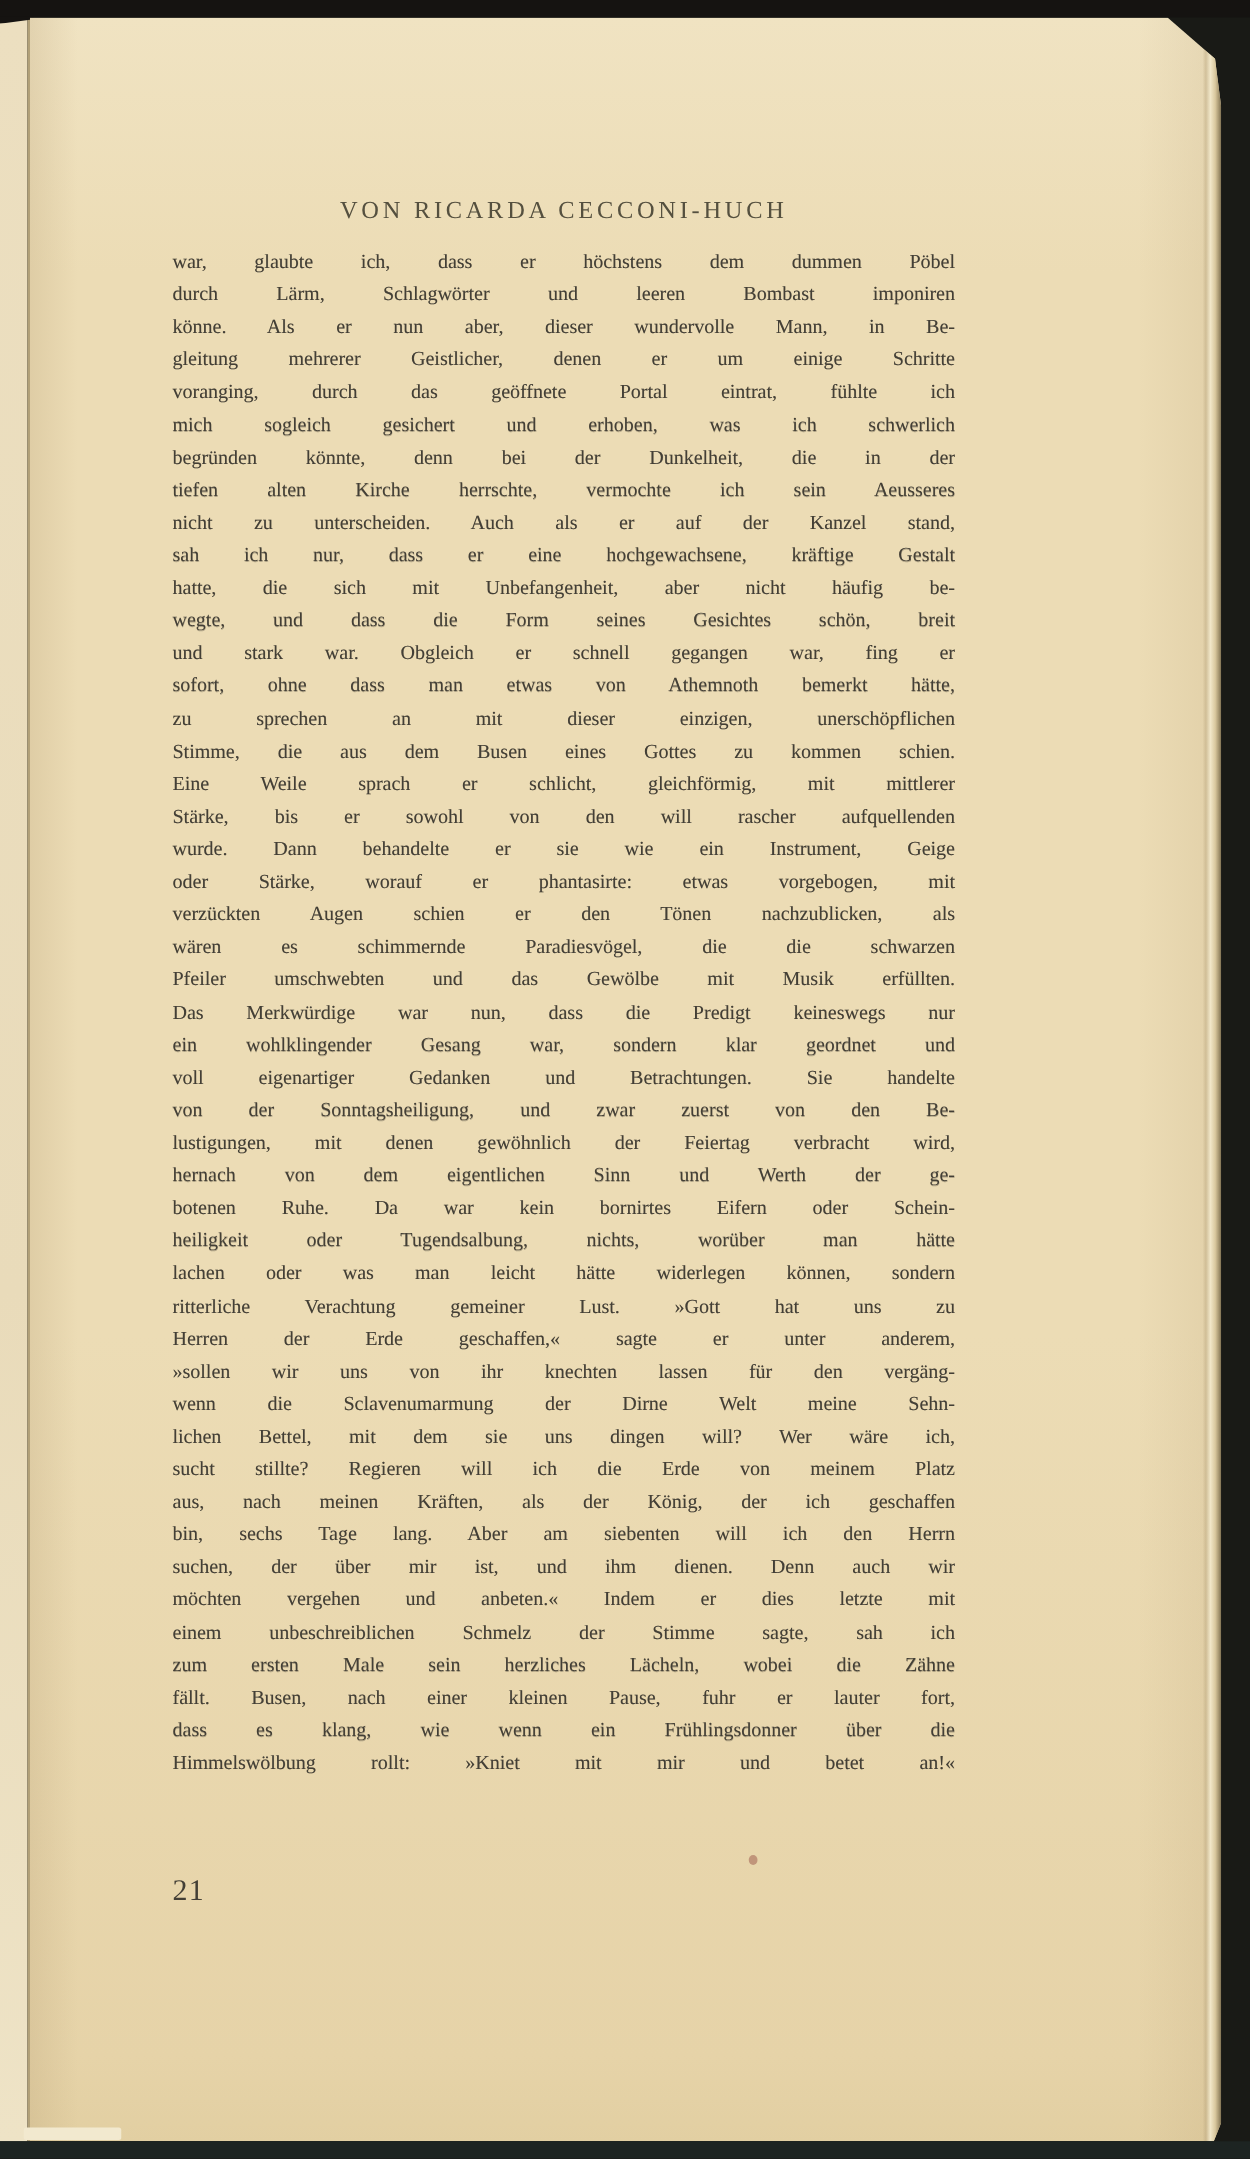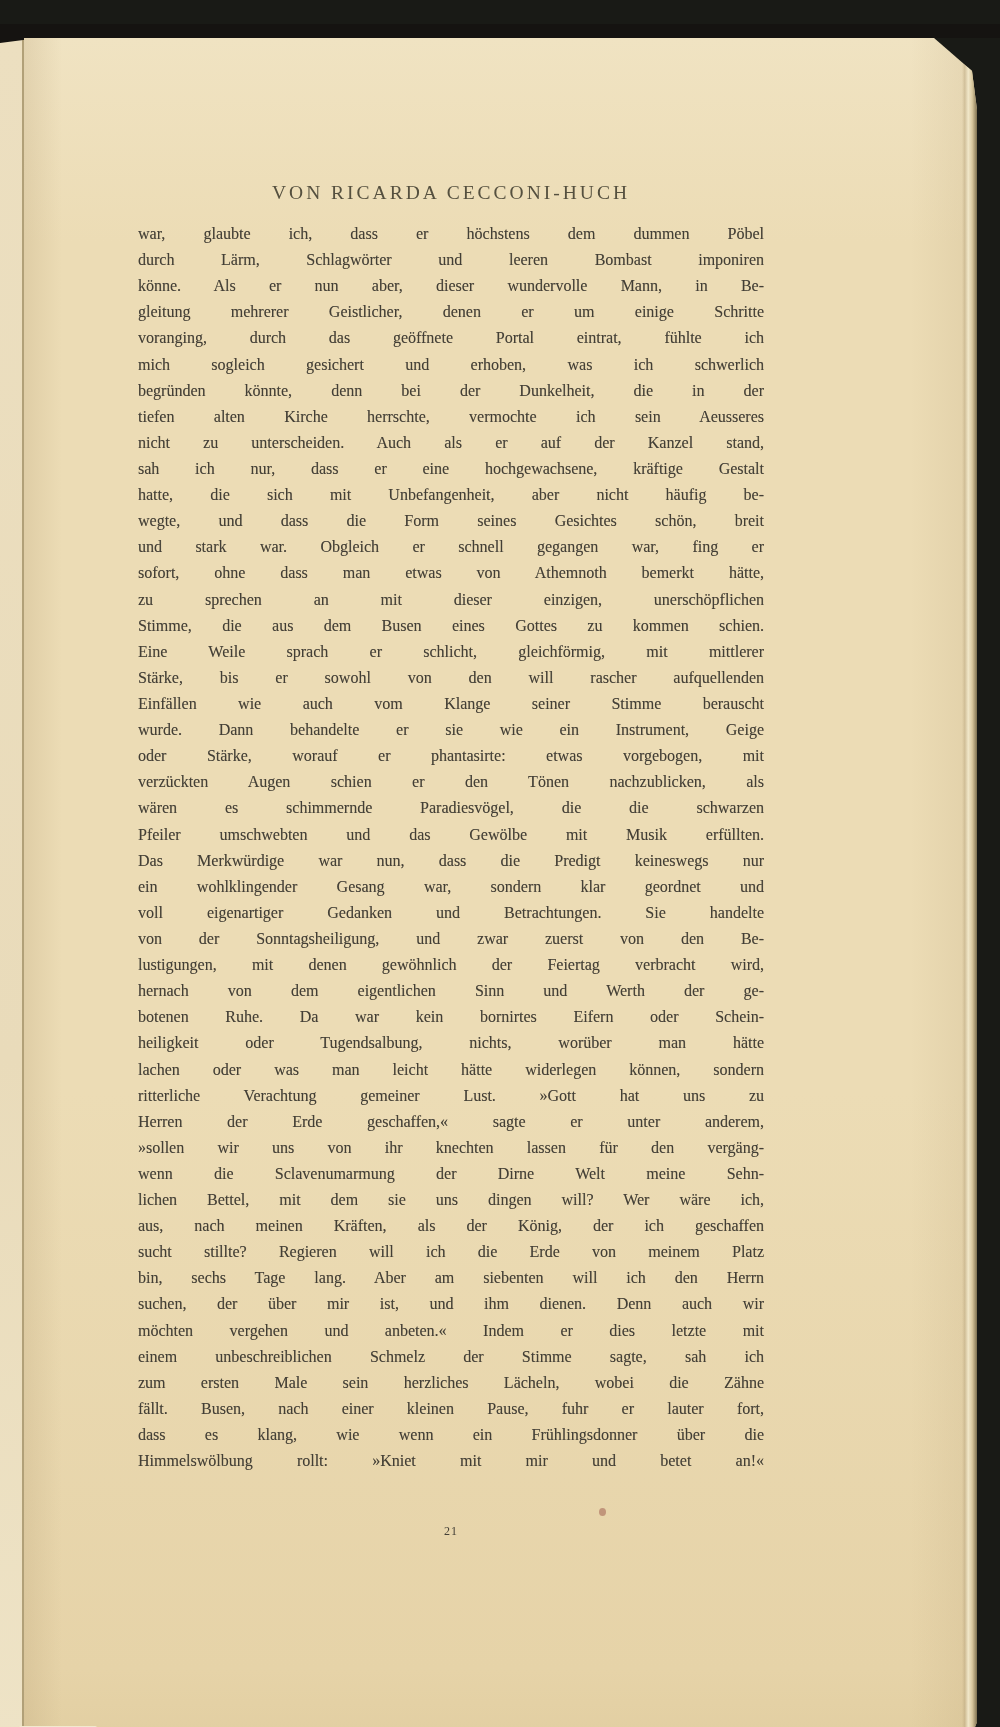--- a/index.html
+++ b/index.html
@@ -10,21 +10,21 @@
     --ink-header:#55503f;
     --scan-bg:#191a16;
     --edge-line:#b1a078;
   }
   html,body{margin:0;padding:0;}
   body{
     width:1000px;height:1727px;position:relative;overflow:hidden;
     background:var(--scan-bg);
     font-family:"Liberation Serif","DejaVu Serif",serif;
   }
-  .scan{position:absolute;inset:0;margin-top:24px;}
+  .scan{position:absolute;inset:0;}
   
   .bar-top{position:absolute;left:0;top:0;width:1000px;height:14px;background:#151311;}
   .bar-bottom{position:absolute;left:0;top:1713px;width:1000px;height:14px;background:#1d2422;}
   
   .left-strip{
     position:absolute;left:0;top:14px;width:22px;height:1699px;
     background:linear-gradient(180deg,#ecdfc0 0%,#e9dbba 60%,#eee3c6 100%);
     border-right:2px solid var(--edge-line);
   }
   .corner-notch{
@@ -56,22 +56,22 @@
     color:var(--ink-header);white-space:nowrap;
   }
   .text-block{position:absolute;top:183px;left:0;width:626px;}
   .text-line{
     height:26.12px;line-height:26.12px;font-size:16px;color:var(--ink);
     text-align:justify;text-align-last:justify;white-space:nowrap;
     text-shadow:0.2px 0.3px 0 rgba(62,57,46,0.35);
   }
   .text-line>span{display:inline-block;width:100%;text-align:justify;text-align-last:justify;white-space:normal;}
   .page-number{
-    position:absolute;top:1486px;left:0;width:626px;text-align:center;
-    font-size:12px;color:var(--ink);letter-spacing:1px;
+    position:absolute;top:1486px;left:0;width:626px;text-align:left;
+    font-size:24px;color:var(--ink);letter-spacing:1px;
   }
   .foxing-dot{
     position:absolute;left:461px;top:1470px;width:7px;height:8px;
     border-radius:50%;background:#b7846e;opacity:0.8;
   }
 </style>
 </head>
 <body>
 
 <div class="scan">
@@ -95,42 +95,41 @@
           <div class="text-line"><span>nicht zu unterscheiden. Auch als er auf der Kanzel stand,</span></div>
           <div class="text-line"><span>sah ich nur, dass er eine hochgewachsene, kräftige Gestalt</span></div>
           <div class="text-line"><span>hatte, die sich mit Unbefangenheit, aber nicht häufig be-</span></div>
           <div class="text-line"><span>wegte, und dass die Form seines Gesichtes schön, breit</span></div>
           <div class="text-line"><span>und stark war. Obgleich er schnell gegangen war, fing er</span></div>
           <div class="text-line"><span>sofort, ohne dass man etwas von Athemnoth bemerkt hätte,</span></div>
           <div class="text-line"><span>zu sprechen an mit dieser einzigen, unerschöpflichen</span></div>
           <div class="text-line"><span>Stimme, die aus dem Busen eines Gottes zu kommen schien.</span></div>
           <div class="text-line"><span>Eine Weile sprach er schlicht, gleichförmig, mit mittlerer</span></div>
           <div class="text-line"><span>Stärke, bis er sowohl von den will rascher aufquellenden</span></div>
-          <div class="text-line"><span>Einfällen wie auch vom Klange seiner Stimme berauscht</span></div>
           <div class="text-line"><span>wurde. Dann behandelte er sie wie ein Instrument, Geige</span></div>
           <div class="text-line"><span>oder Stärke, worauf er phantasirte: etwas vorgebogen, mit</span></div>
           <div class="text-line"><span>verzückten Augen schien er den Tönen nachzublicken, als</span></div>
           <div class="text-line"><span>wären es schimmernde Paradiesvögel, die die schwarzen</span></div>
           <div class="text-line"><span>Pfeiler umschwebten und das Gewölbe mit Musik erfüllten.</span></div>
           <div class="text-line"><span>Das Merkwürdige war nun, dass die Predigt keineswegs nur</span></div>
           <div class="text-line"><span>ein wohlklingender Gesang war, sondern klar geordnet und</span></div>
           <div class="text-line"><span>voll eigenartiger Gedanken und Betrachtungen. Sie handelte</span></div>
           <div class="text-line"><span>von der Sonntagsheiligung, und zwar zuerst von den Be-</span></div>
           <div class="text-line"><span>lustigungen, mit denen gewöhnlich der Feiertag verbracht wird,</span></div>
           <div class="text-line"><span>hernach von dem eigentlichen Sinn und Werth der ge-</span></div>
           <div class="text-line"><span>botenen Ruhe. Da war kein bornirtes Eifern oder Schein-</span></div>
           <div class="text-line"><span>heiligkeit oder Tugendsalbung, nichts, worüber man hätte</span></div>
           <div class="text-line"><span>lachen oder was man leicht hätte widerlegen können, sondern</span></div>
           <div class="text-line"><span>ritterliche Verachtung gemeiner Lust. »Gott hat uns zu</span></div>
           <div class="text-line"><span>Herren der Erde geschaffen,« sagte er unter anderem,</span></div>
           <div class="text-line"><span>»sollen wir uns von ihr knechten lassen für den vergäng-</span></div>
           <div class="text-line"><span>wenn die Sclavenumarmung der Dirne Welt meine Sehn-</span></div>
           <div class="text-line"><span>lichen Bettel, mit dem sie uns dingen will? Wer wäre ich,</span></div>
+          <div class="text-line"><span>sucht stillte? Regieren will ich die Erde von meinem Platz</span></div>
           <div class="text-line"><span>aus, nach meinen Kräften, als der König, der ich geschaffen</span></div>
-          <div class="text-line"><span>sucht stillte? Regieren will ich die Erde von meinem Platz</span></div>
           <div class="text-line"><span>bin, sechs Tage lang. Aber am siebenten will ich den Herrn</span></div>
           <div class="text-line"><span>suchen, der über mir ist, und ihm dienen. Denn auch wir</span></div>
           <div class="text-line"><span>möchten vergehen und anbeten.« Indem er dies letzte mit</span></div>
           <div class="text-line"><span>einem unbeschreiblichen Schmelz der Stimme sagte, sah ich</span></div>
           <div class="text-line"><span>zum ersten Male sein herzliches Lächeln, wobei die Zähne</span></div>
           <div class="text-line"><span>fällt. Busen, nach einer kleinen Pause, fuhr er lauter fort,</span></div>
           <div class="text-line"><span>dass es klang, wie wenn ein Frühlingsdonner über die</span></div>
           <div class="text-line"><span>Himmelswölbung rollt: »Kniet mit mir und betet an!«</span></div>
         </div>
       <div class="page-number">21</div>

